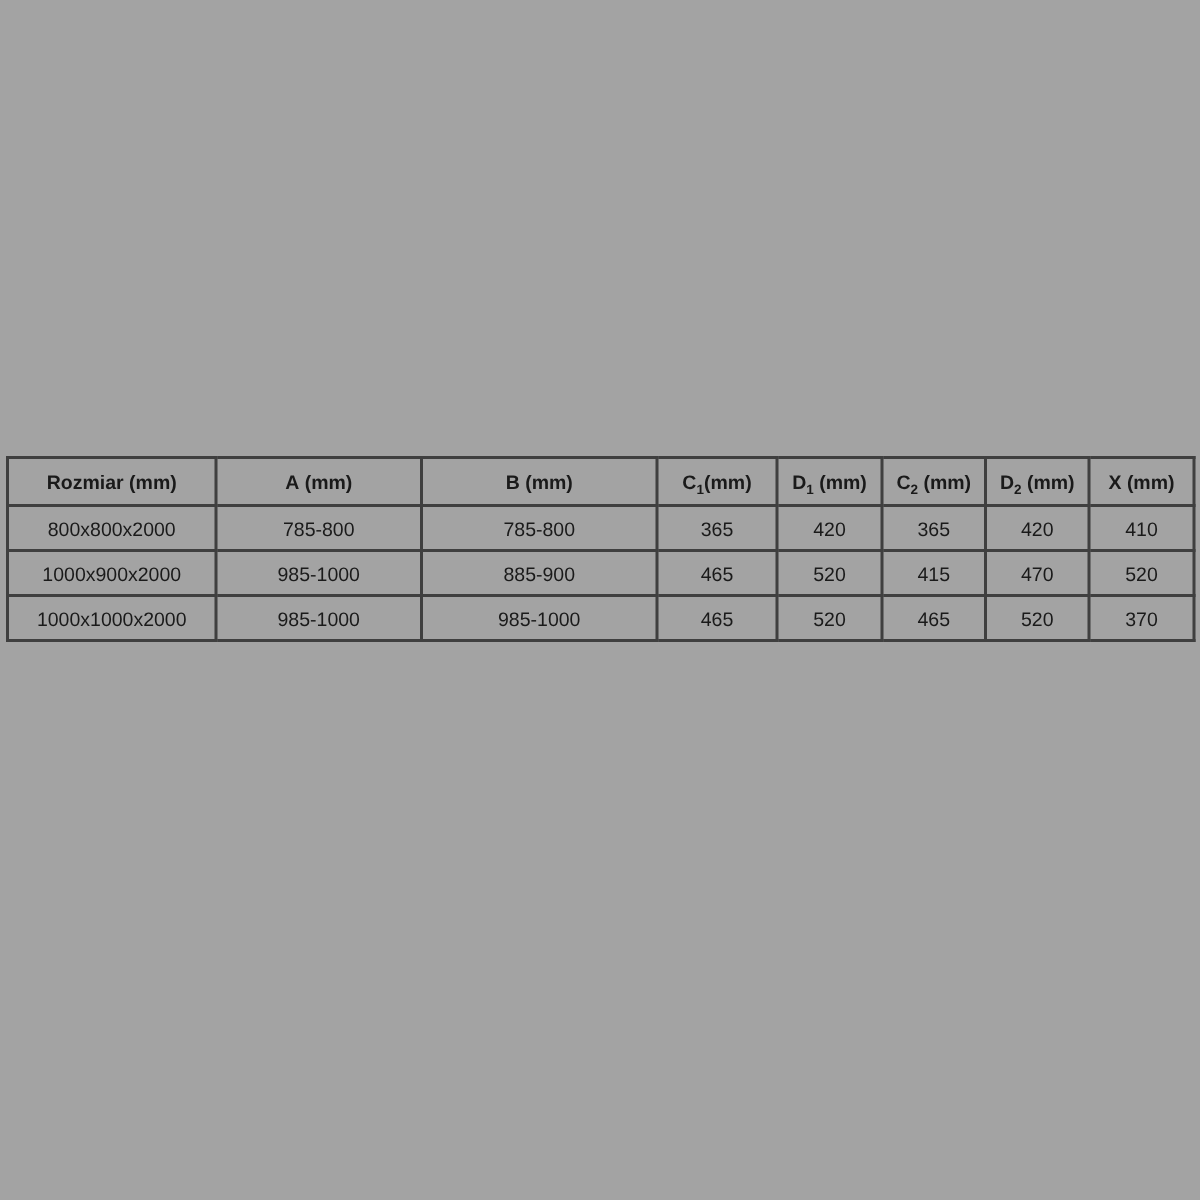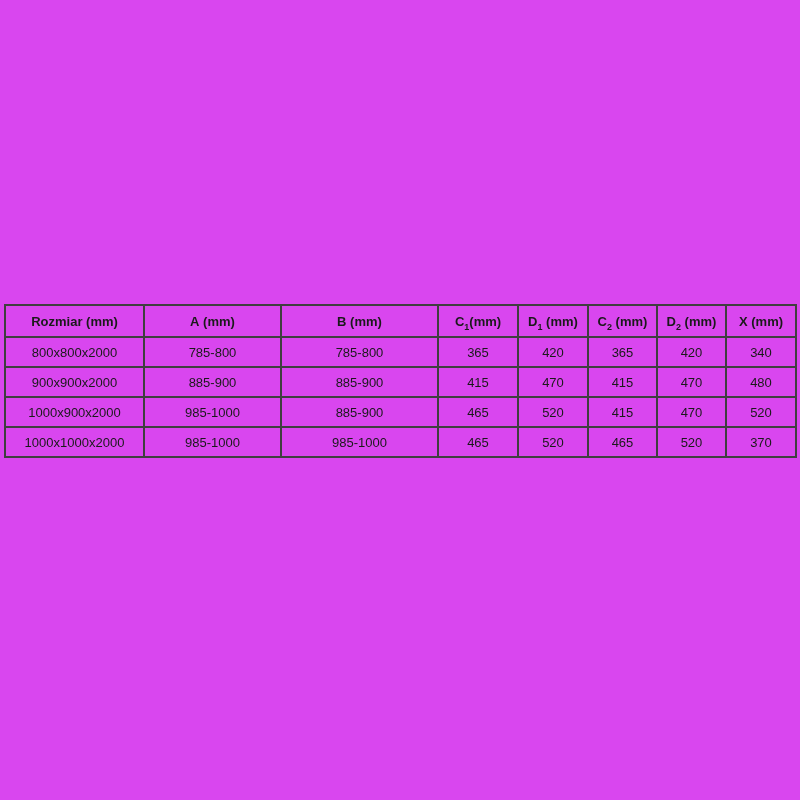--- a/index.html
+++ b/index.html
@@ -7,21 +7,21 @@
     padding: 0;
     background: #ffffff;
     width: 800px;
     height: 800px;
     font-family: "Liberation Sans", "DejaVu Sans", sans-serif;
   }
   .page {
     position: relative;
     width: 800px;
     height: 800px;
-    background: #d946ef;
+    background: #a3a3a3;
     overflow: hidden;
   }
   .table-wrap {
     position: absolute;
     left: 4px;
     top: 304px;
     width: 791px;
   }
   table.size-table {
     border-collapse: collapse;
@@ -90,31 +90,21 @@
       </thead>
       <tbody>
         <tr>
           <td>800x800x2000</td>
           <td>785-800</td>
           <td>785-800</td>
           <td>365</td>
           <td>420</td>
           <td>365</td>
           <td>420</td>
-          <td>340</td>
-        </tr>
-        <tr>
-          <td>900x900x2000</td>
-          <td>885-900</td>
-          <td>885-900</td>
-          <td>415</td>
-          <td>470</td>
-          <td>415</td>
-          <td>470</td>
-          <td>480</td>
+          <td>410</td>
         </tr>
         <tr>
           <td>1000x900x2000</td>
           <td>985-1000</td>
           <td>885-900</td>
           <td>465</td>
           <td>520</td>
           <td>415</td>
           <td>470</td>
           <td>520</td>

